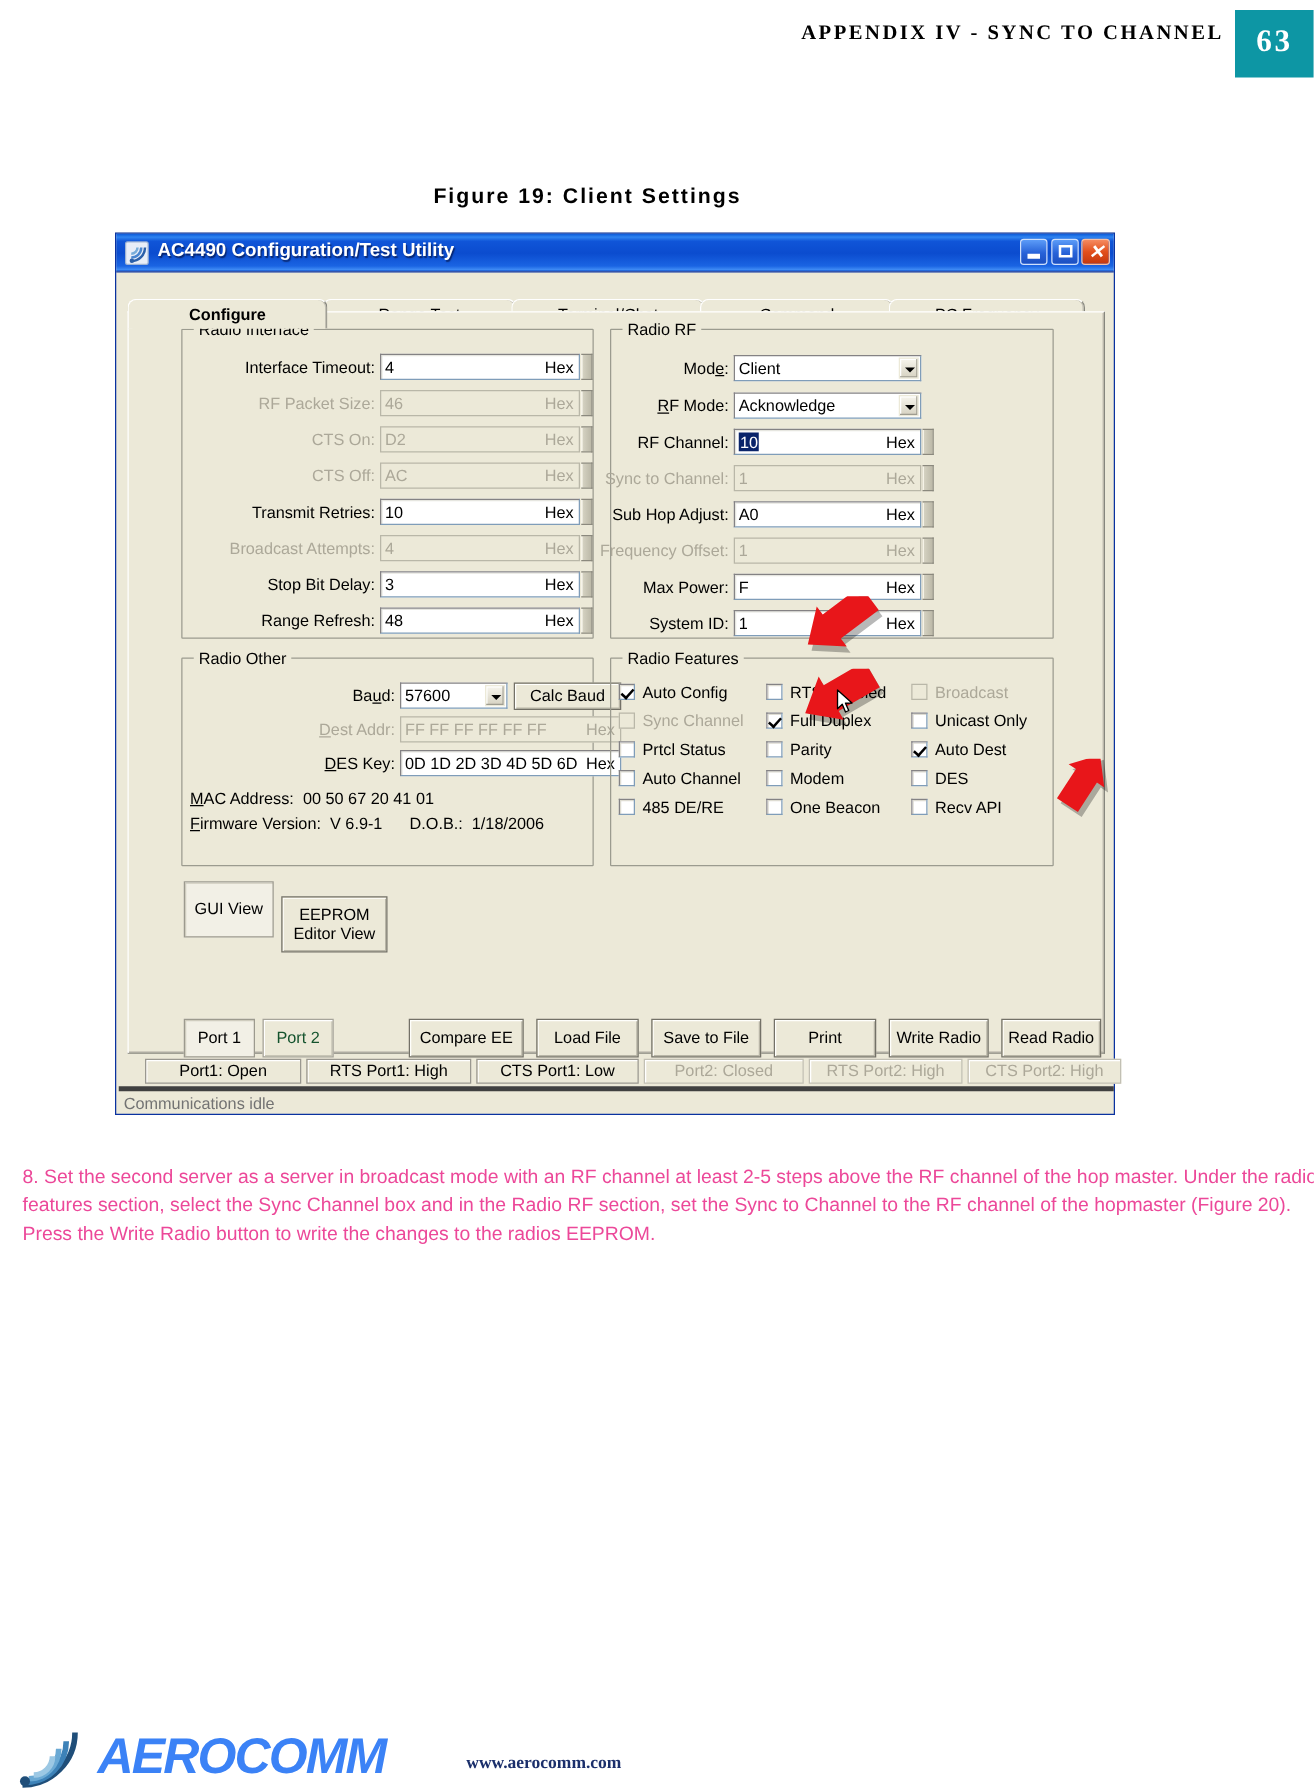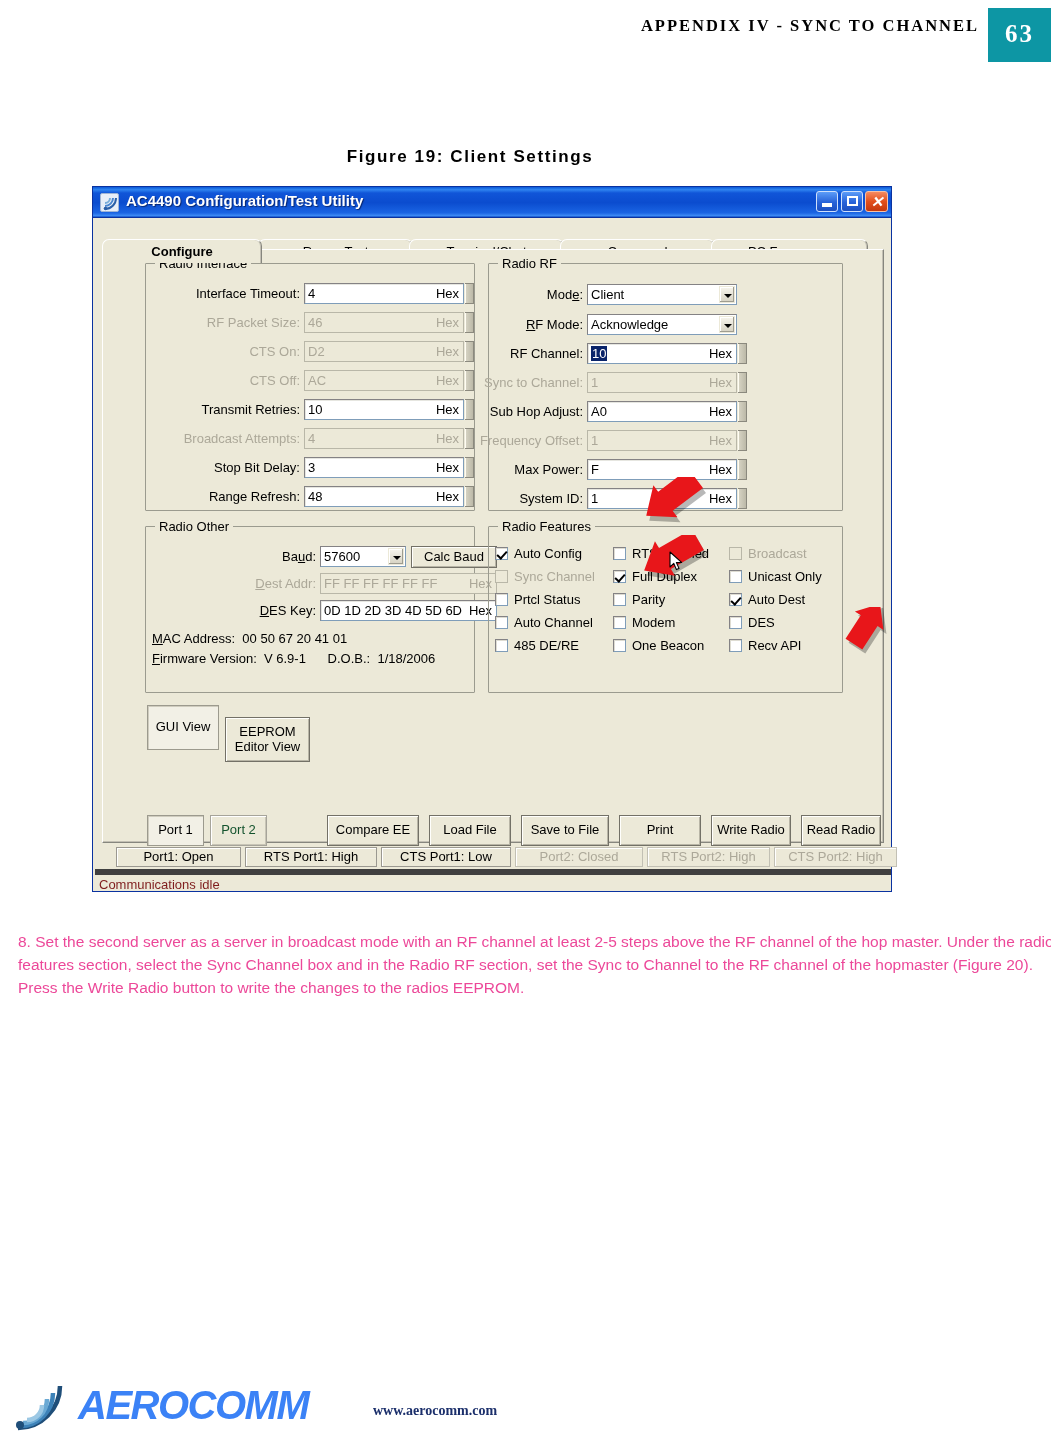--- a/index.html
+++ b/index.html
@@ -214,22 +214,22 @@
     position:absolute; top:0; height:20px;
     border:1px solid #9a9890;
     box-shadow:inset 1px 1px 0 #fff;
     font-size:13px; color:#000;
     text-align:center; line-height:18px;
     background:#ece9d8;
   }
   .status-cell.disabled { color:#aca899; border-color:#c2c0b4; }
   #status-msg {
     position:absolute; left:2px; top:682px; width:796px; height:20px;
-    border-top:6px solid #404040;
-    font-size:13px; color:#7f1d1d; line-height:20px; padding-left:4px;
+    border-top:4px solid #404040;
+    font-size:13px; color:#737373; line-height:20px; padding-left:4px;
   }
 
   
   .red-arrow { position:absolute; pointer-events:none; }
   .cursor-icon { position:absolute; pointer-events:none; }
 
   
   #body-copy {
     position:absolute; left:18px; top:930px; width:1040px;
     font-size:15.5px; line-height:23px; color:#ec4899;

